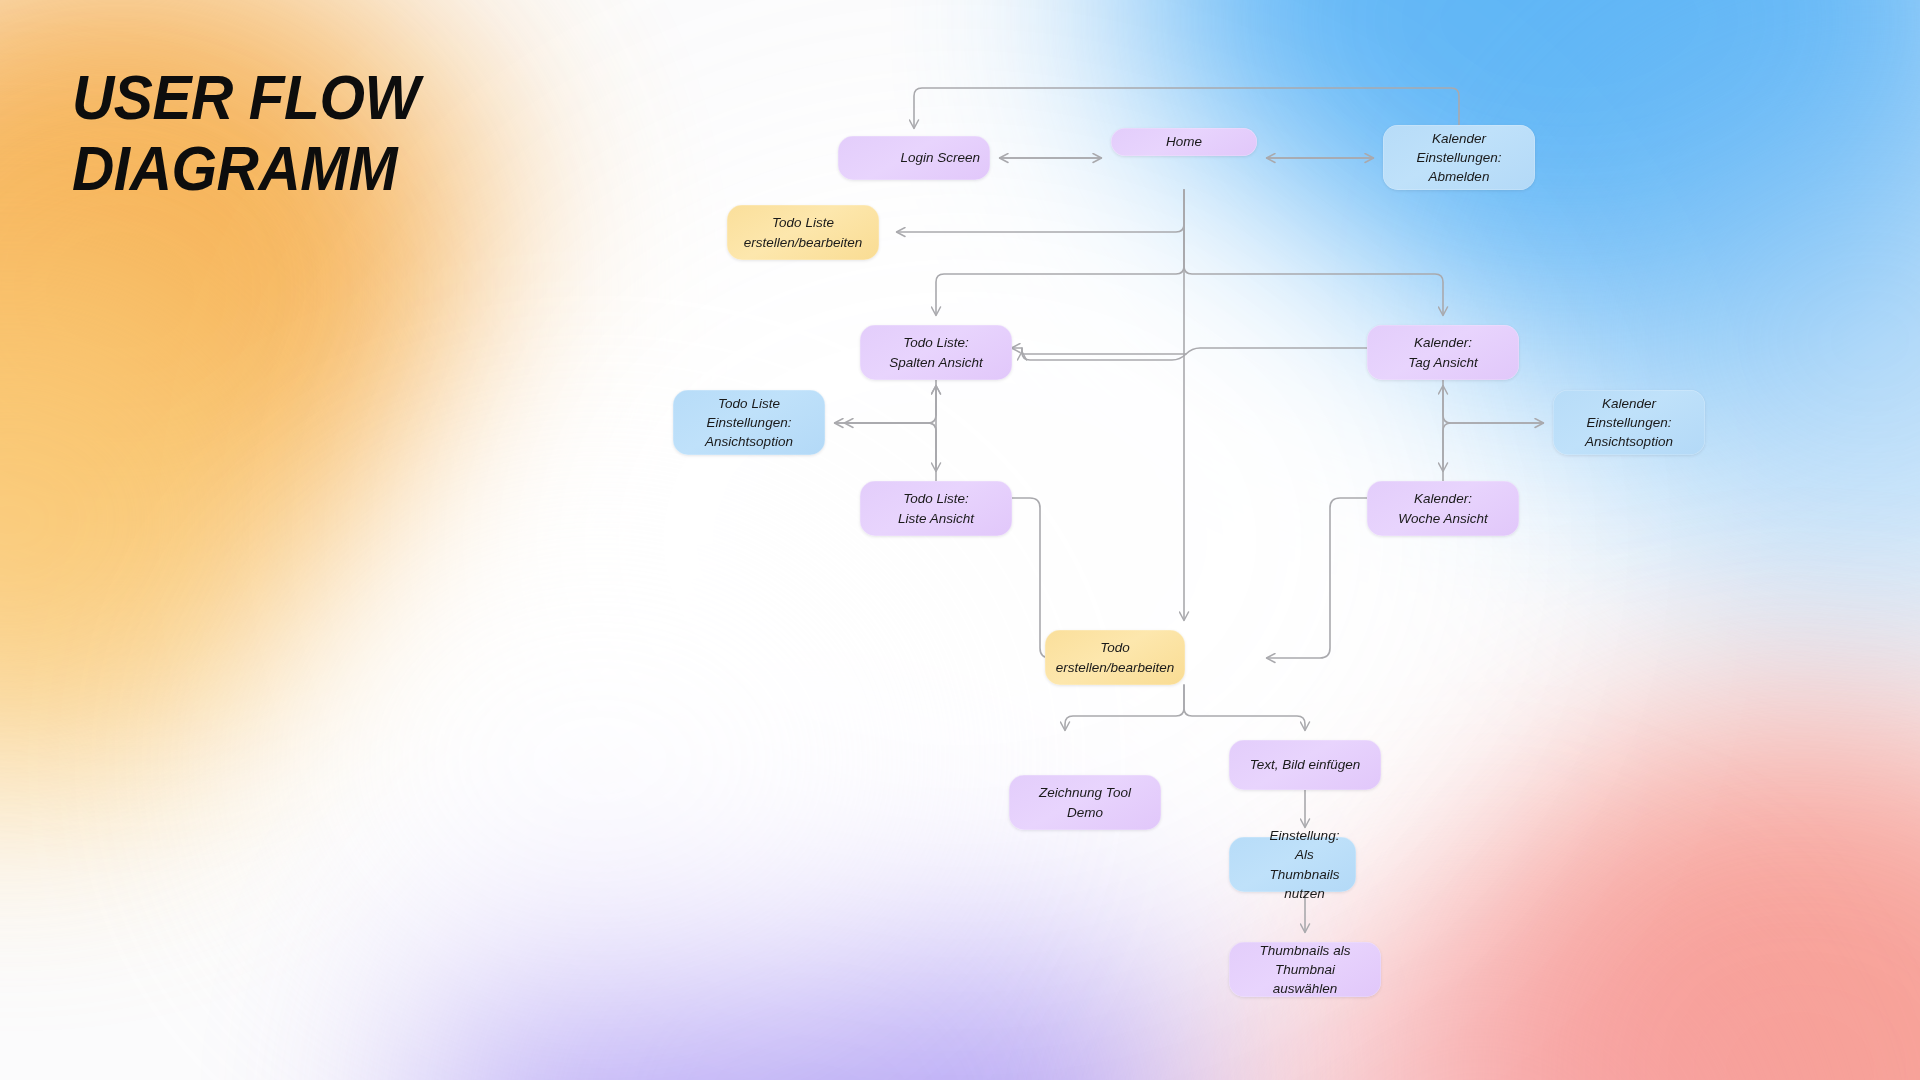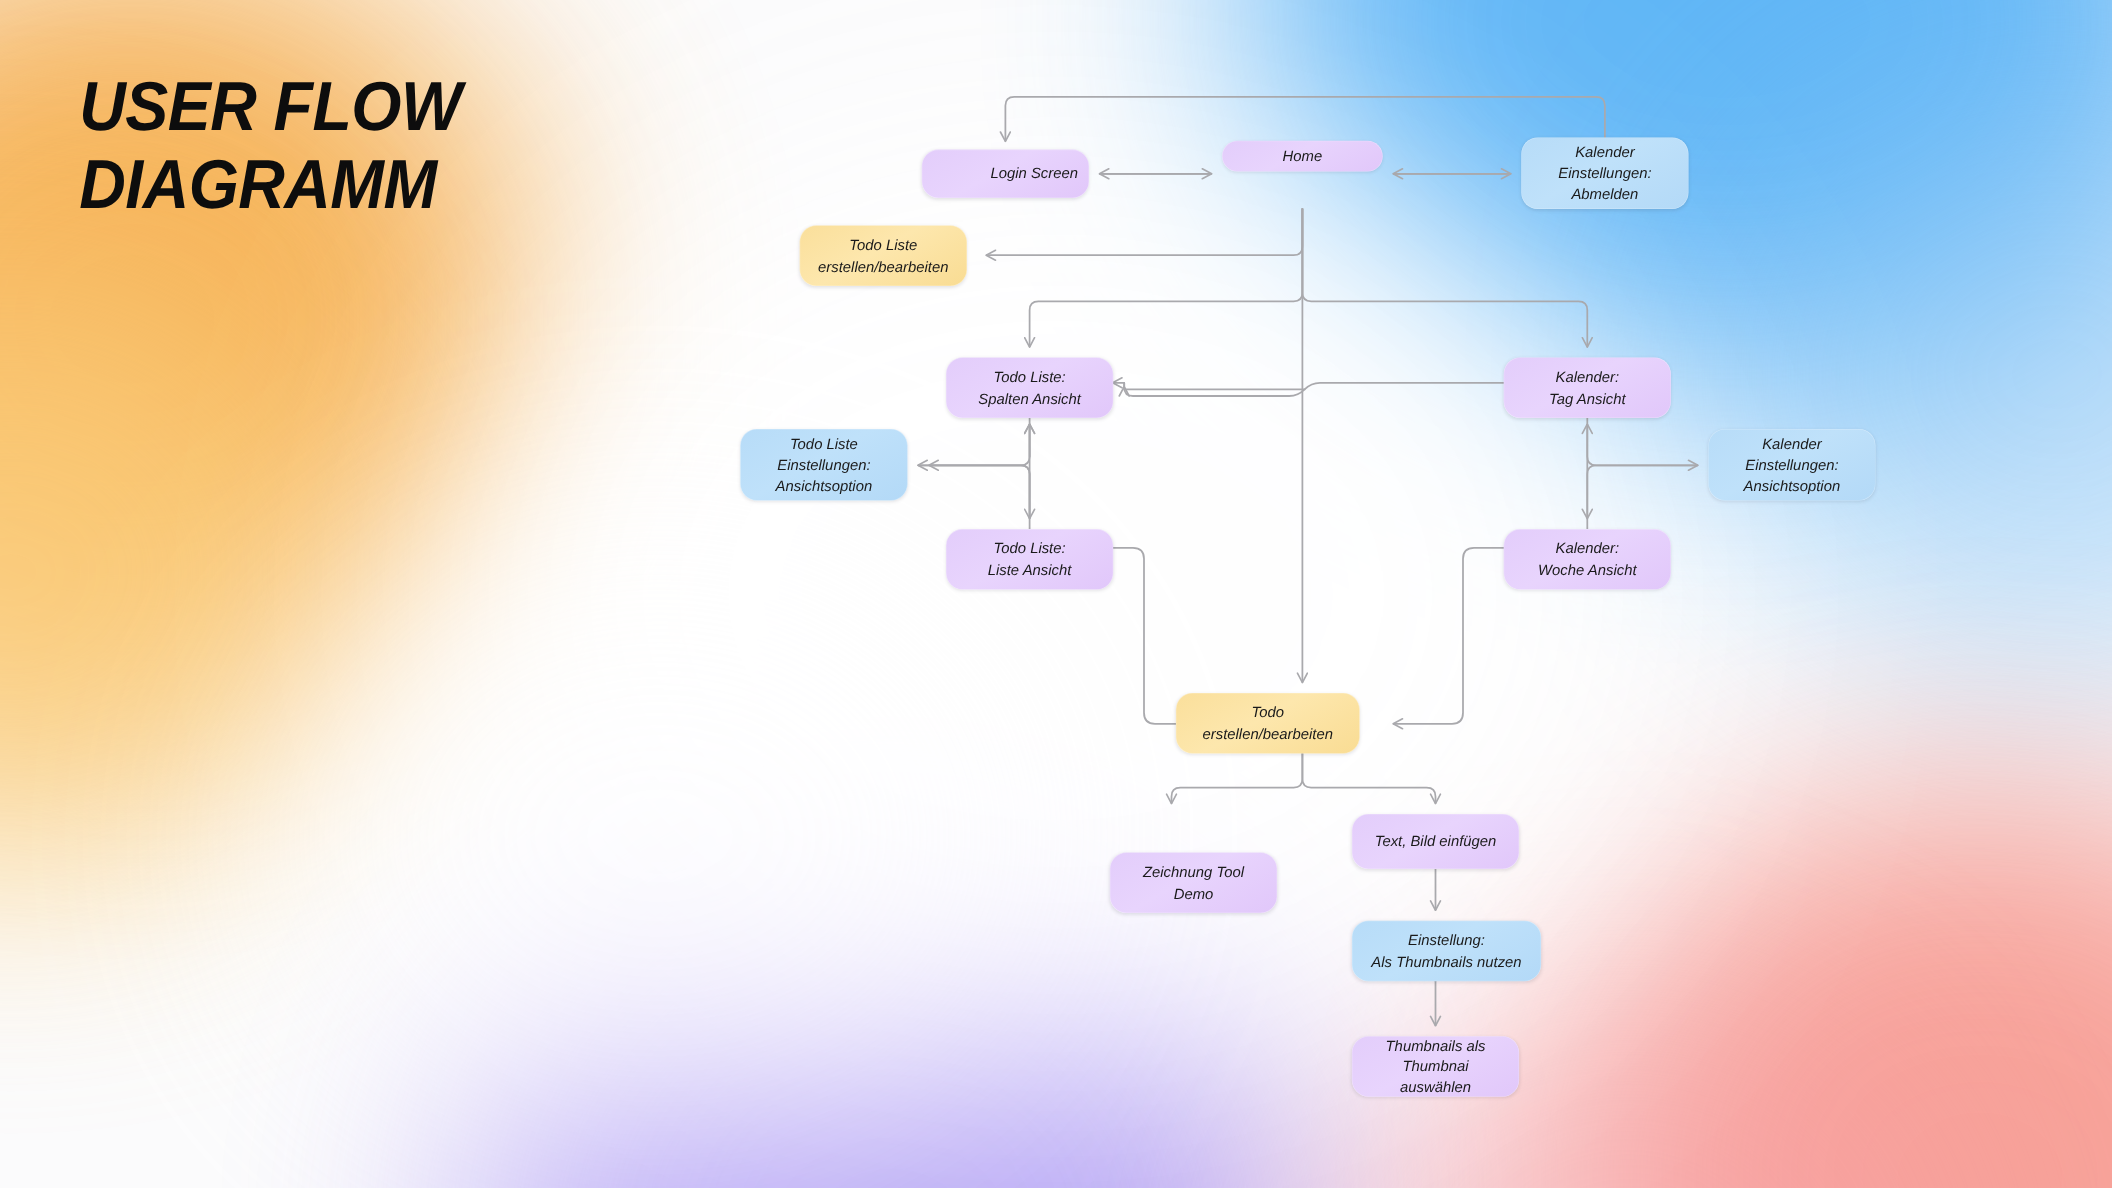--- a/index.html
+++ b/index.html
@@ -203,38 +203,38 @@
           <span>Todo Liste:</span>
           <span>Liste Ansicht</span>
         </div>
       </div>
       <div class="node purple" style="left: 1367px; top: 481px; width: 152px; height: 55px;">
         <div>
           <span>Kalender:</span>
           <span>Woche Ansicht</span>
         </div>
       </div>
-      <div class="node yellow" style="left: 1069px; top: 630px; width: 167px; height: 55px;">
+      <div class="node yellow" style="left: 1045px; top: 630px; width: 140px; height: 55px;">
         <div>
           <span>Todo</span>
           <span>erstellen/bearbeiten</span>
         </div>
       </div>
       <div class="node purple" style="left: 989px; top: 775px; width: 152px; height: 55px; margin-left: 20px;">
         <div>
           <span>Zeichnung Tool</span>
           <span>Demo</span>
         </div>
       </div>
       <div class="node purple" style="left: 1229px; top: 740px; width: 152px; height: 50px; text-align: center;">
         <div>
           <span>Text, Bild einfügen</span>
         </div>
       </div>
-      <div class="node blue" style="left: 1229px; top: 837px; width: 172px; height: 55px;">
+      <div class="node blue" style="left: 1229px; top: 837px; width: 127px; height: 55px; padding-left: 34px;">
         <div>
           <span>Einstellung:</span>
           <span>Als Thumbnails nutzen</span>
         </div>
       </div>
       <div class="node purple" style="left: 1229px; top: 942px; width: 152px; height: 55px;">
         <div>
           <span>Thumbnails als Thumbnai</span>
           <span>auswählen</span>
         </div>

